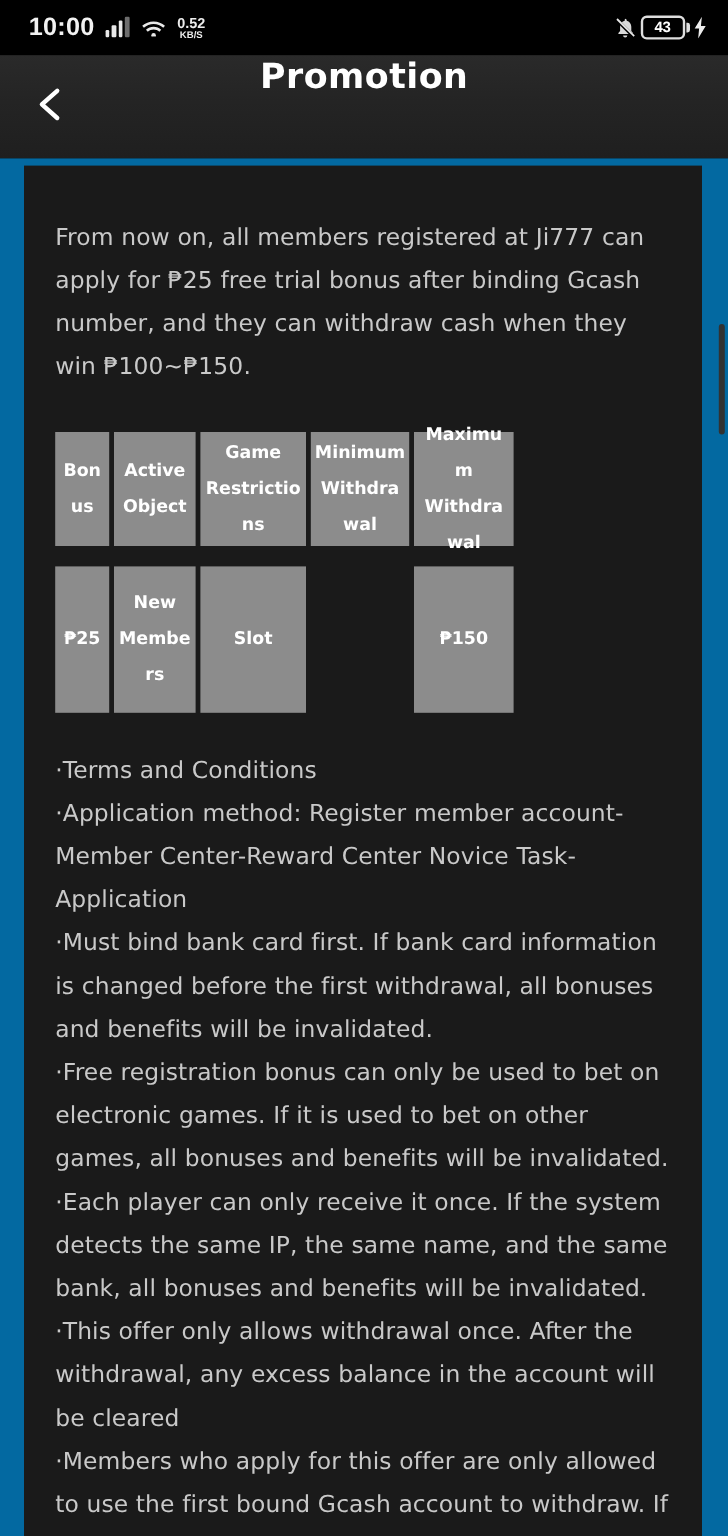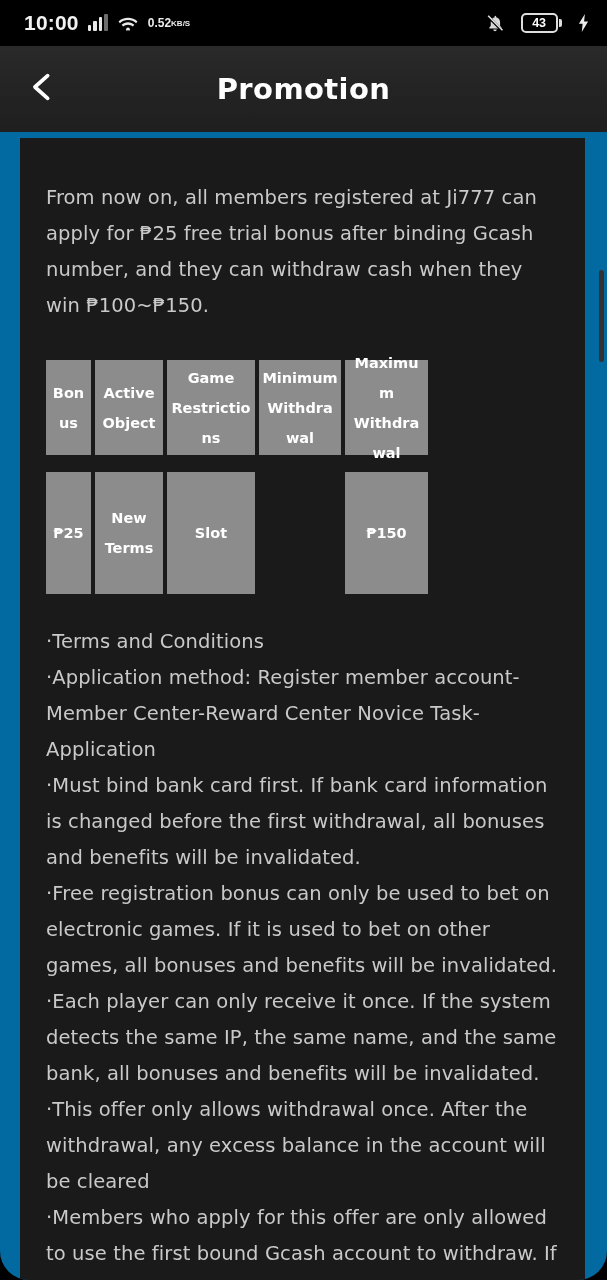--- a/index.html
+++ b/index.html
@@ -11,55 +11,54 @@
     overflow: hidden;
     font-family: "DejaVu Sans", sans-serif;
   }
 
   #app {
     position: relative;
     width: 607px;
     height: 1280px;
     background: #0a0a0a;
     overflow: hidden;
-    border-radius: 29px;
   }
 
   
   .statusbar {
     position: relative;
     height: 46px;
     background: #000000;
     display: flex;
     align-items: center;
     padding: 0 18px 0 24px;
   }
   .sb-left { display: flex; align-items: center; gap: 9px; }
-  .sb-right { display: flex; align-items: center; gap: 16px; margin-left: auto; }
+  .sb-right { display: flex; align-items: center; gap: 3px; margin-left: auto; }
 
   .sb-time {
     color: #f2f2f2;
     font-size: 21px;
     font-weight: 600;
     letter-spacing: 0.2px;
     font-family: "Liberation Sans", sans-serif;
   }
 
   .signal-bars { display: flex; align-items: flex-end; gap: 2px; height: 16px; }
   .signal-bars i { display: block; width: 3.5px; background: #e8e8e8; border-radius: 1px; }
   .signal-bars i:nth-child(1) { height: 6px; }
   .signal-bars i:nth-child(2) { height: 10px; }
   .signal-bars i:nth-child(3) { height: 14px; }
   .signal-bars i:nth-child(4) { height: 17px; background: #6d6d6d; }
 
   .wifi-icon { width: 22px; height: 17px; position: relative; }
 
   .netspeed {
     display: flex;
-    flex-direction: row;
+    flex-direction: column;
     align-items: center;
     line-height: 1;
     font-family: "Liberation Sans", sans-serif;
     color: #ededed;
   }
   .netspeed .ns-val { font-size: 12px; font-weight: 700; }
   .netspeed .ns-unit { font-size: 8px; font-weight: 700; margin-top: 1px; }
 
   .bell-mute { width: 20px; height: 21px; position: relative; }
 
@@ -90,21 +89,20 @@
     border-radius: 0 2px 2px 0;
   }
   .charge-bolt { width: 11px; height: 18px; }
 
   
   .titlebar {
     position: relative;
     height: 86px;
     background: linear-gradient(180deg, #2a2a2a 0%, #242424 45%, #1f1f1f 100%);
     display: flex;
-    align-items: center;
   }
   .back-btn {
     position: absolute;
     left: 18px;
     top: 50%;
     transform: translateY(-50%);
     width: 48px;
     height: 48px;
     display: flex;
     align-items: center;
@@ -271,21 +269,21 @@
 
       <p class="promo-text">From now on, all members registered at Ji777 can apply for ₱25 free trial bonus after binding Gcash number, and they can withdraw cash when they win ₱100~₱150.</p>
 
       <div class="promo-table">
         <div class="tcol c0">
           <div class="tcell head">Bonus</div>
           <div class="tcell body">₱25</div>
         </div>
         <div class="tcol c1">
           <div class="tcell head">Active Object</div>
-          <div class="tcell body">New Terms</div>
+          <div class="tcell body">New Members</div>
         </div>
         <div class="tcol c2">
           <div class="tcell head">Game Restrictions</div>
           <div class="tcell body">Slot</div>
         </div>
         <div class="tcol c4">
           <div class="tcell head">Minimum Withdrawal</div>
         </div>
         <div class="tcol c5">
           <div class="tcell head">Maximum Withdrawal</div>

